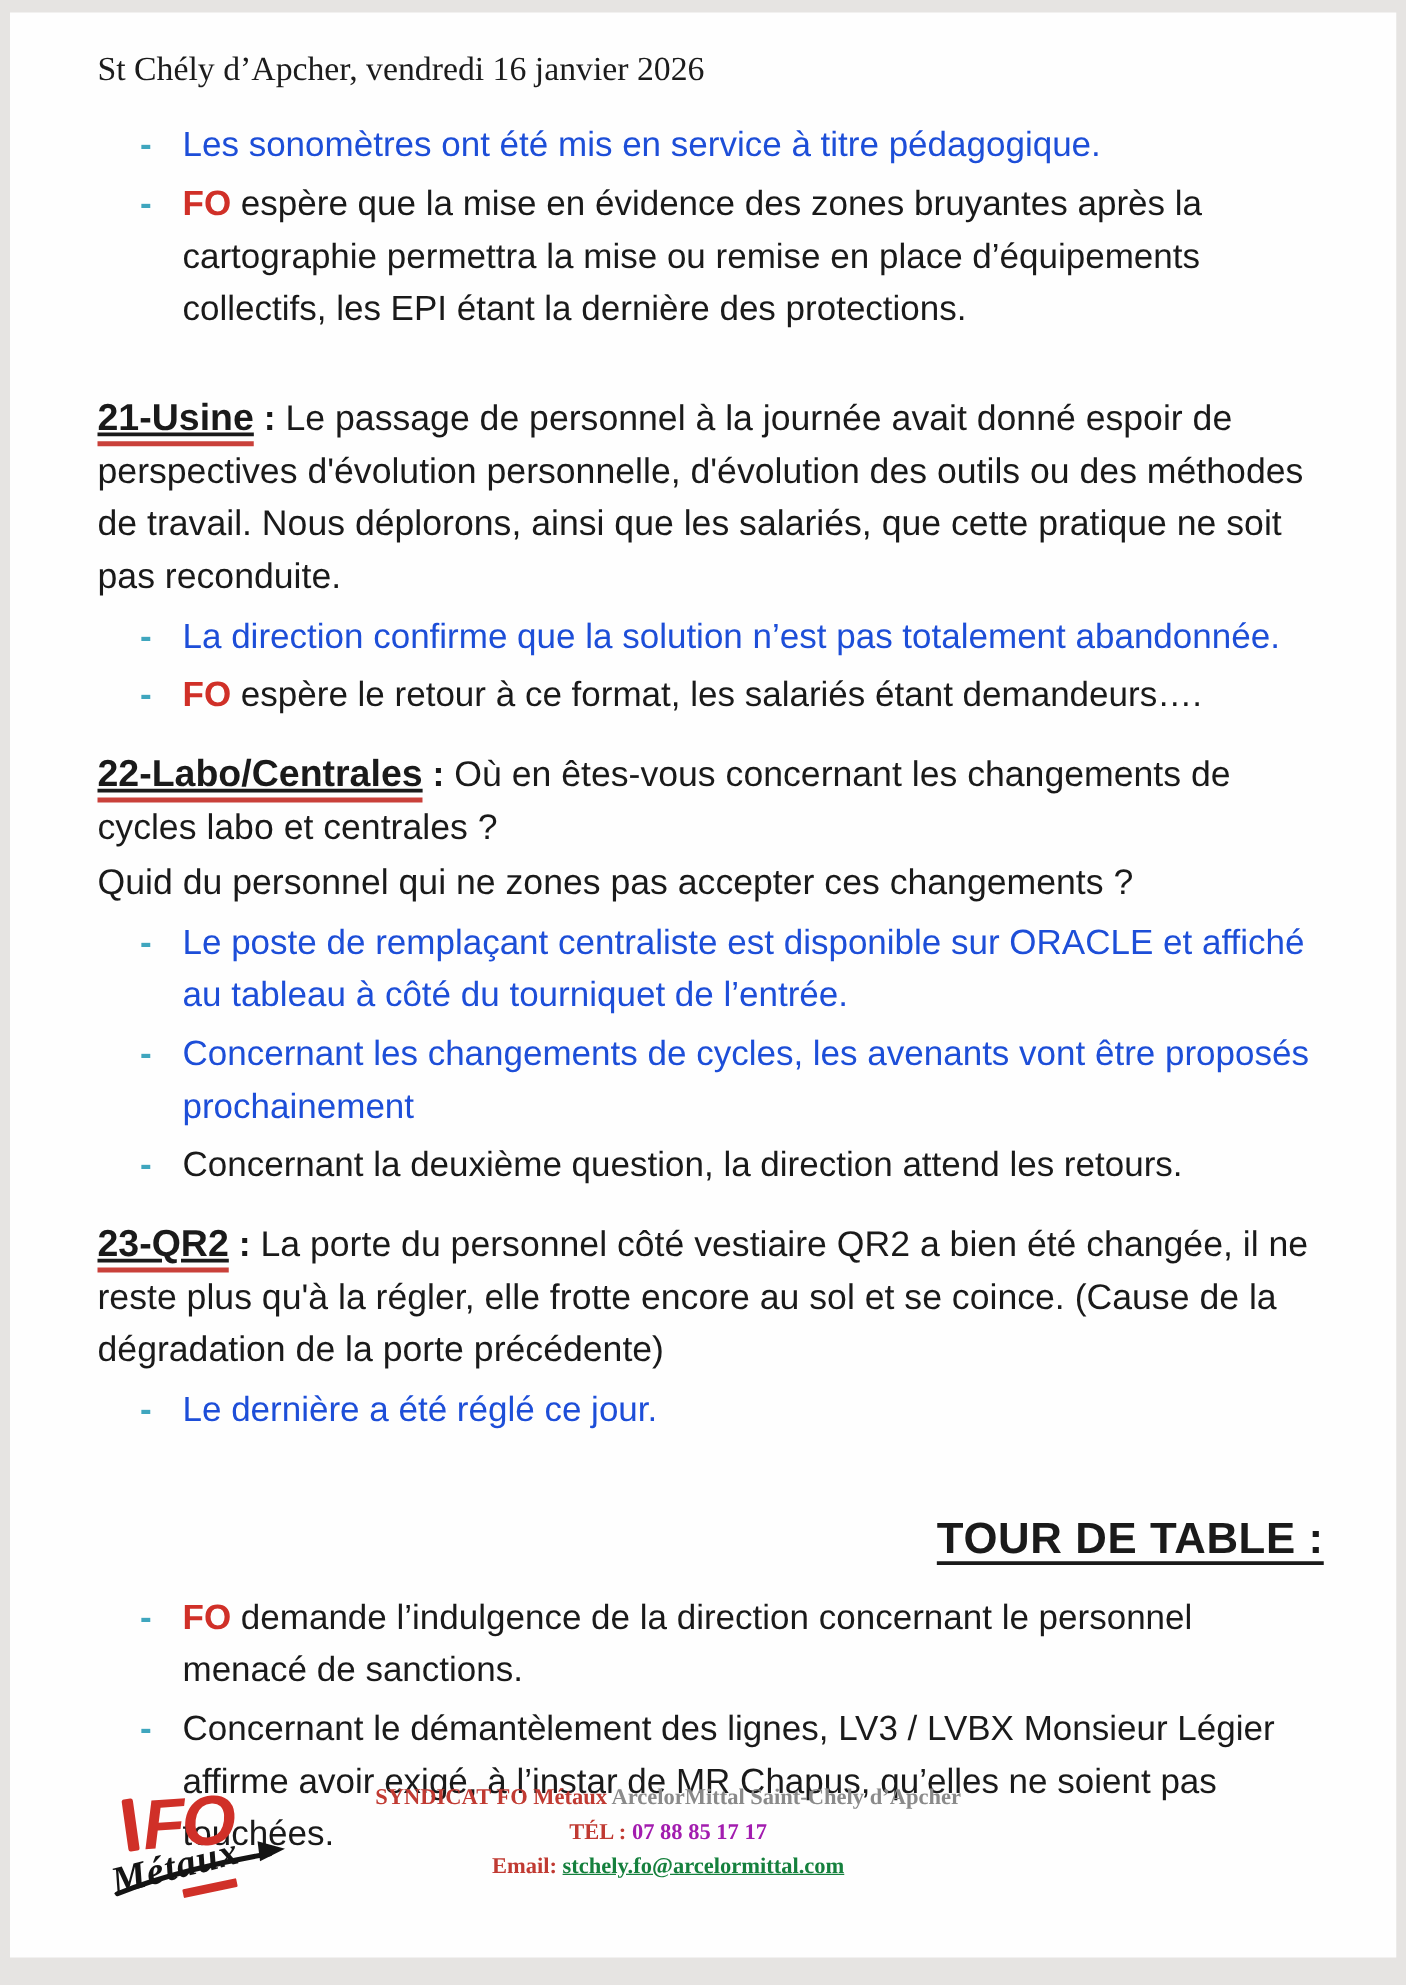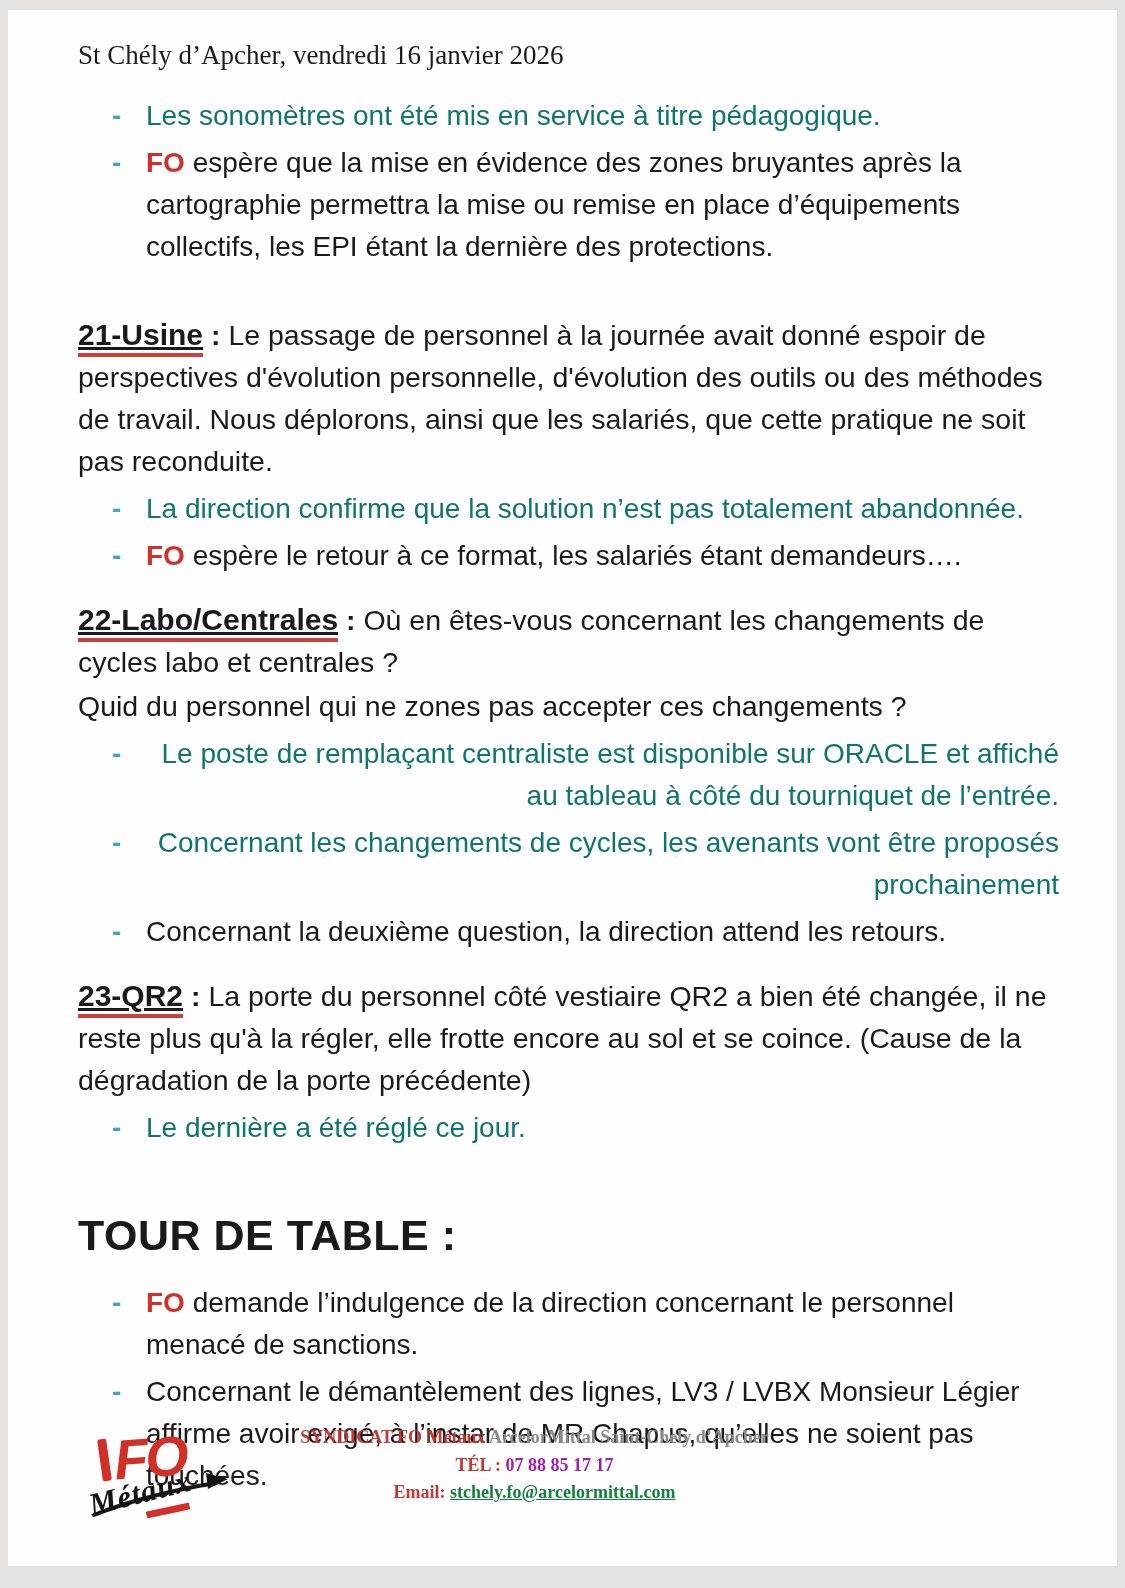--- a/index.html
+++ b/index.html
@@ -23,39 +23,40 @@
     margin-top:8px;margin-bottom:24px;
   }
   
   .bullets{margin-left:34px;}
   .bullet{display:flex;align-items:flex-start;margin-bottom:5px;}
   .dash{
     flex:0 0 34px;color:#3fa6be;font-size:28px;line-height:42px;
     font-weight:bold;
   }
   .bt{font-size:28px;line-height:42px;}
-  .bullet.blue .bt{color:#0f766e;text-align:right;}
+  .bullet.blue .bt{color:#1d4ed8;}
   .bullet.black .bt{color:#1a1a1a;}
   .fo-prefix{color:#d03028;font-weight:bold;}
   
   .section{margin-top:22px;}
   .section.first{margin-top:46px;}
   .para{font-size:28.5px;line-height:42px;margin:0 0 2px 0;}
   .sec-title{
     font-weight:bold;font-size:30px;
     border-bottom:4px solid #c9413a;
     padding-bottom:2px;
     text-decoration:underline;
   }
   .sec-colon{font-weight:bold;}
   .section .bullets{margin-top:6px;}
   
   .tour{margin-top:62px;}
   .tour-title{
-    text-align:left;font-weight:bold;font-size:43px;
+    text-align:right;font-weight:bold;font-size:35px;
+    text-decoration:underline;
     text-decoration-thickness:3px;
     text-underline-offset:7px;
     margin-bottom:22px;
     letter-spacing:0.5px;
   }
   
   .footer{position:absolute;left:0;right:0;bottom:22px;height:120px;}
   .footer-lines{
     text-align:center;
     font-family:"Liberation Serif", serif;

